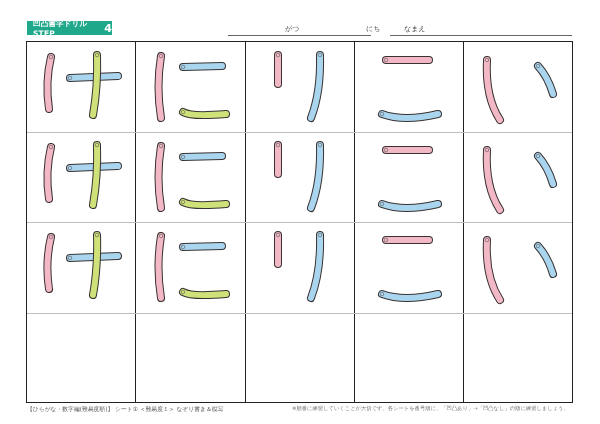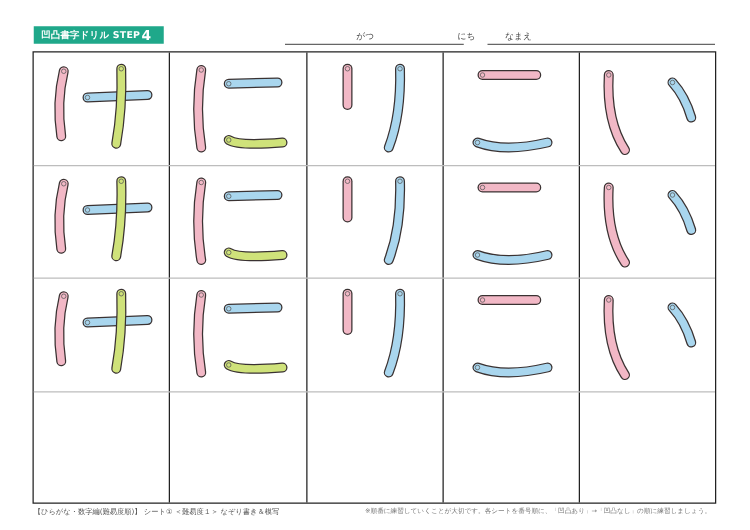--- a/index.html
+++ b/index.html
@@ -1,21 +1,21 @@
 <!DOCTYPE html>
 <html><head>
 <meta charset="utf-8">
 <style>
   html, body { margin: 0; padding: 0; }
   body {
     width: 600px; height: 424px; background: #ffffff; position: relative; overflow: hidden;
     font-family: "DejaVu Sans", sans-serif; color: #333;
   }
   .title-badge {
-    position: absolute; left: 27px; top: 21px; width: 104px; height: 14px;
+    position: absolute; left: 27px; top: 21px; width: 85px; height: 14px;
     background: #1fa88a; color: #fff; font-size: 7.5px; font-weight: bold;
     display: flex; align-items: center; padding-left: 6px; box-sizing: border-box;
     letter-spacing: 0.2px;
   }
   .title-badge .step-num { font-size: 11px; margin-left: 1px; line-height: 1; }
   .date-line {
     position: absolute; left: 228px; top: 35px; width: 143px; height: 0;
     border-top: 1px solid #666;
   }
   .name-line {

